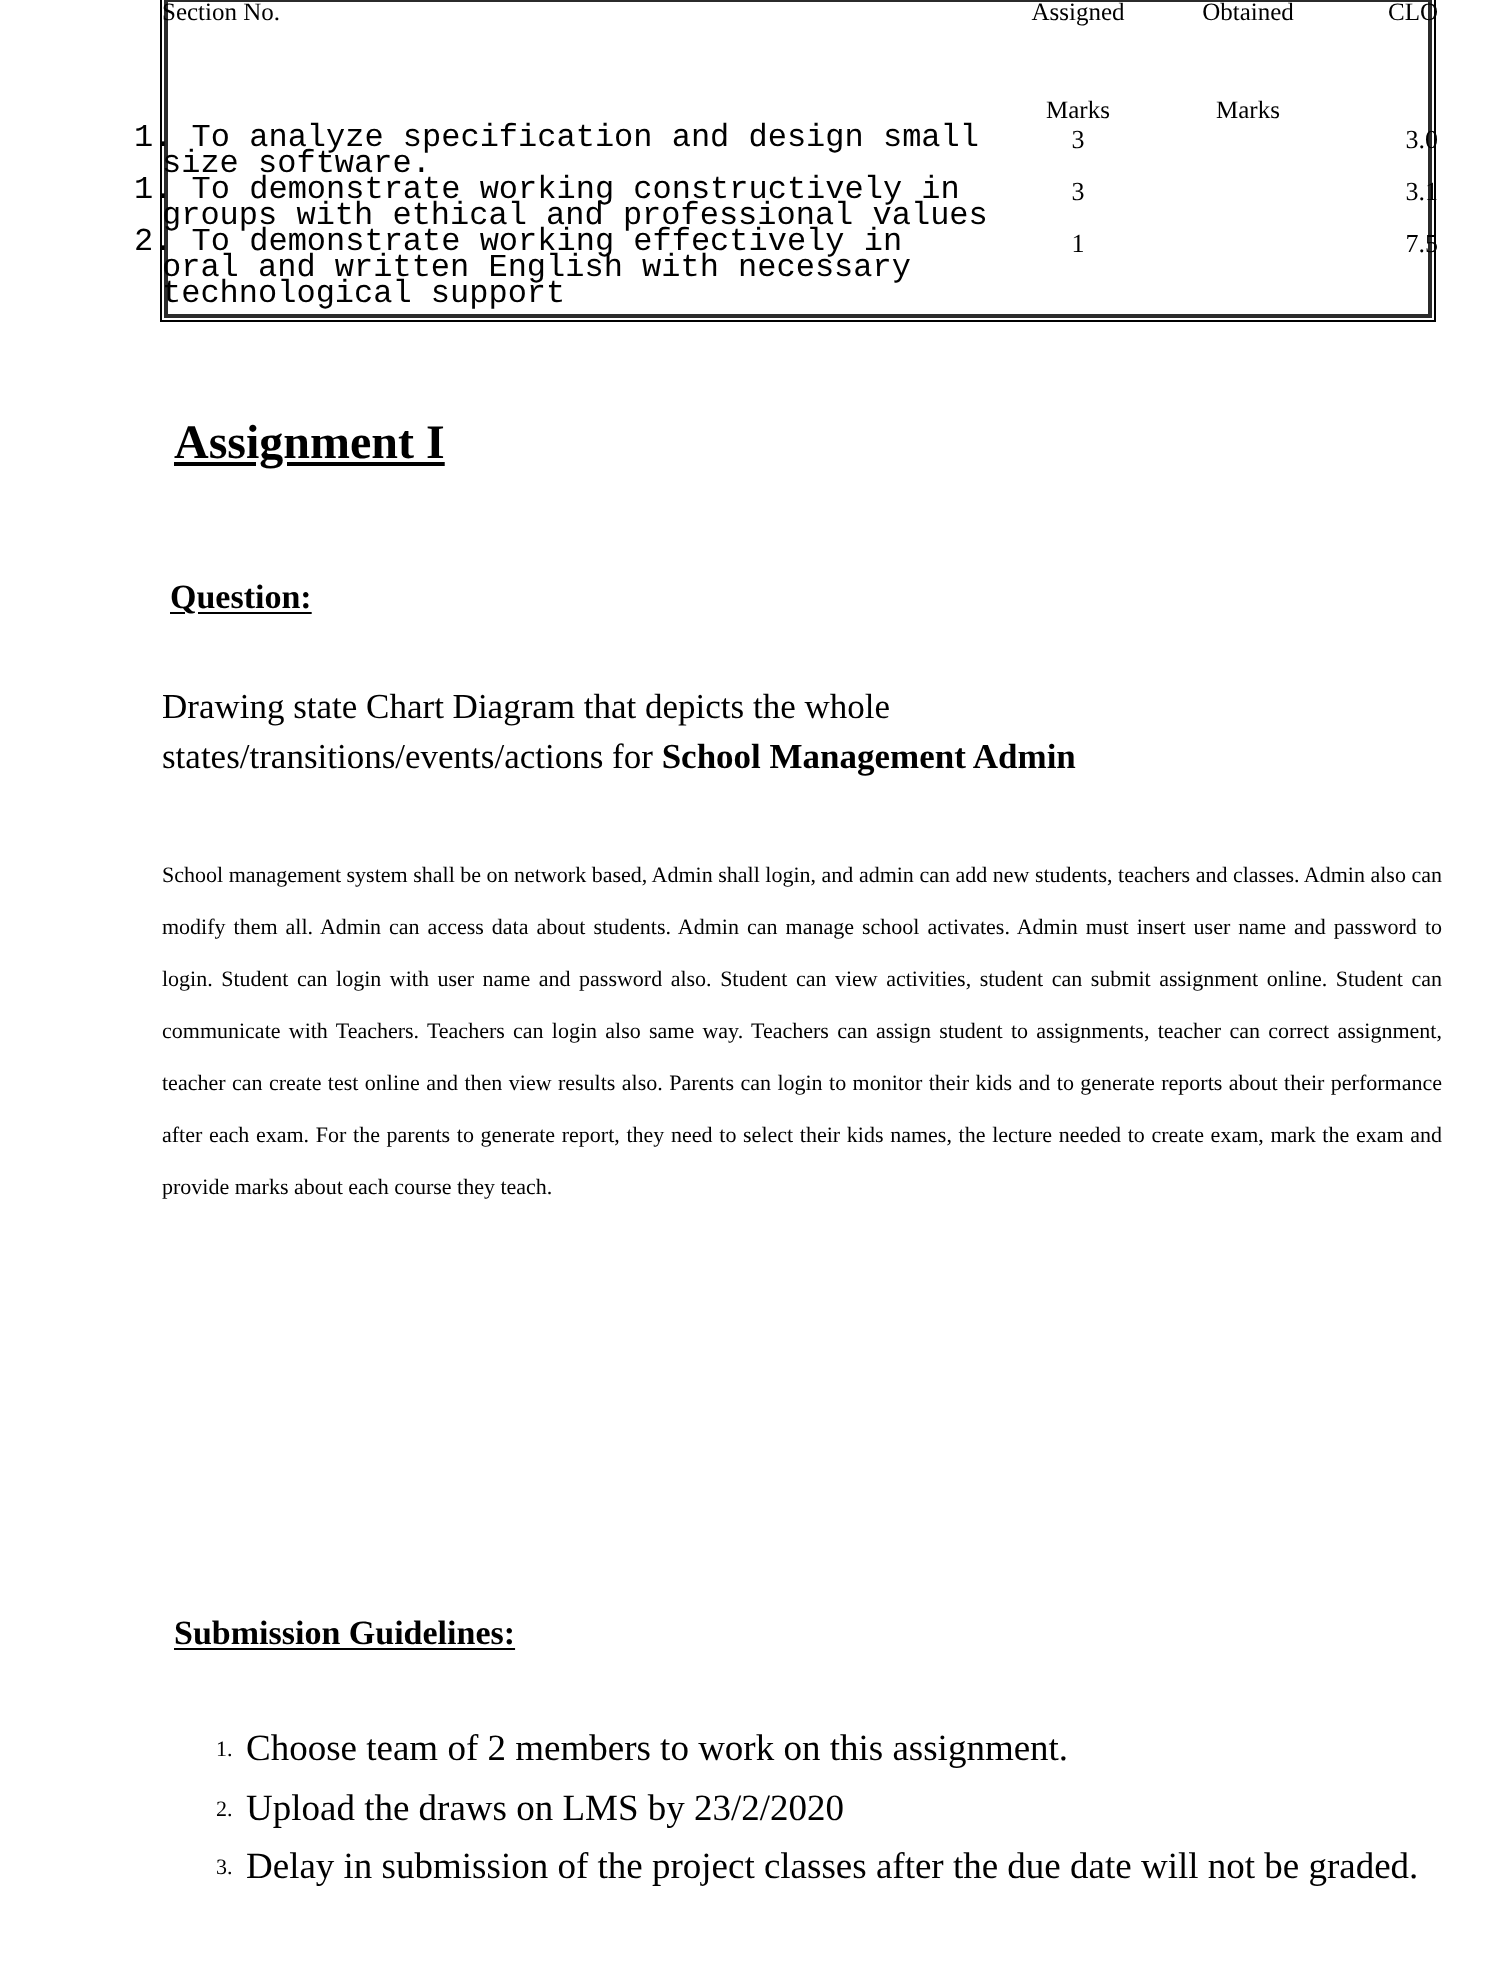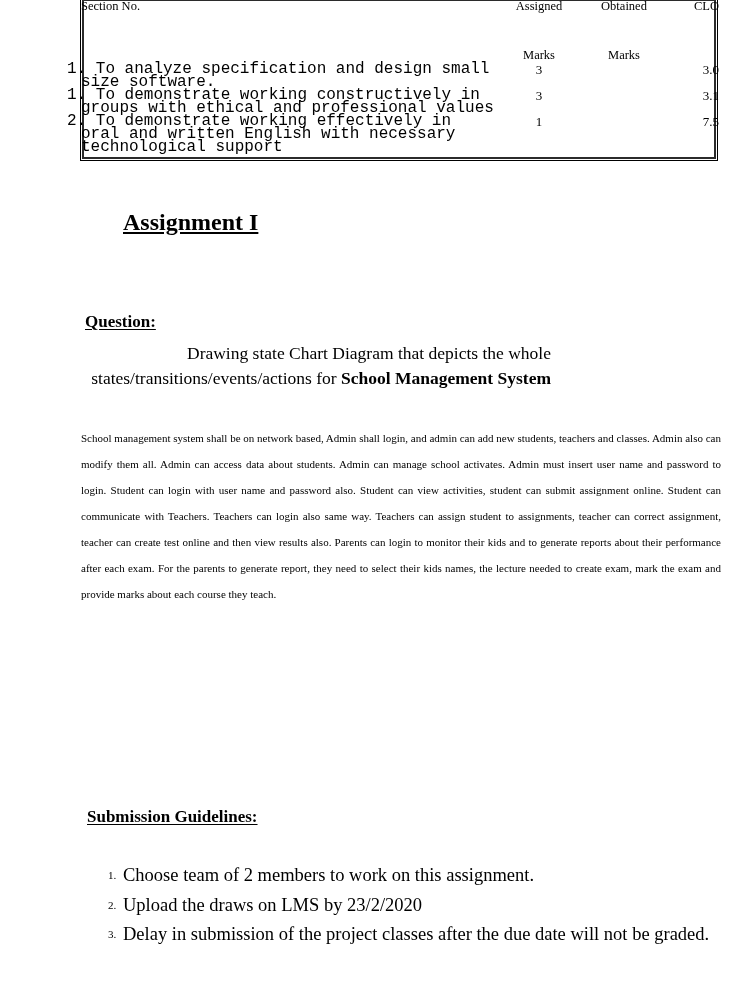--- a/index.html
+++ b/index.html
@@ -84,53 +84,51 @@
   
   .heading-assignment {
     position: absolute;
     left: 87px;
     top: 208px;
     font-size: 24px;
     font-weight: bold;
     line-height: 28px;
     text-decoration: underline;
     text-underline-offset: 2px;
-    margin-left: 36px;
   }
   .heading-question {
     position: absolute;
     left: 85px;
     top: 288px;
     font-size: 17px;
     font-weight: bold;
     line-height: 22px;
     text-decoration: underline;
     text-underline-offset: 2px;
-    margin-top: 23px;
   }
   .heading-submission {
     position: absolute;
     left: 87px;
     top: 806px;
     font-size: 17px;
     font-weight: bold;
     line-height: 22px;
     text-decoration: underline;
     text-underline-offset: 2px;
   }
 
   
   .question-intro {
     position: absolute;
     left: 81px;
     top: 341px;
     width: 470px;
     font-size: 17.5px;
     line-height: 25px;
-    text-align: right;
+    text-align: left;
   }
   .question-intro b { font-weight: bold; }
 
   
   .description {
     position: absolute;
     left: 81px;
     top: 414px;
     width: 640px;
     font-size: 11px;
@@ -220,21 +218,21 @@
   </table>
 </div>
 
 <div class="heading-assignment">Assignment I</div>
 
 <div class="heading-question">Question:</div>
 
 <div class="question-intro">
   <span>Drawing state Chart Diagram that depicts the whole</span>
   <br>
-  <span>states/transitions/events/actions for </span><b>School Management System</b>
+  <span>states/transitions/events/actions for </span><b>School Management Admin</b>
 </div>
 
 <p class="description">School management system shall be on network based, Admin shall login, and admin can add new students, teachers and classes. Admin also can modify them all. Admin can access data about students. Admin can manage school activates. Admin must insert user name and password to login. Student can login with user name and password also. Student can view activities, student can submit assignment online. Student can communicate with Teachers. Teachers can login also same way. Teachers can assign student to assignments, teacher can correct assignment, teacher can create test online and then view results also. Parents can login to monitor their kids and to generate reports about their performance after each exam. For the parents to generate report, they need to select their kids names, the lecture needed to create exam, mark the exam and provide marks about each course they teach.</p>
 
 <div class="heading-submission">Submission Guidelines:</div>
 
 <ol class="guidelines">
   <li>
     <span class="marker">1.</span>
     <span class="item-text">Choose team of  2 members to work on this assignment.</span>

